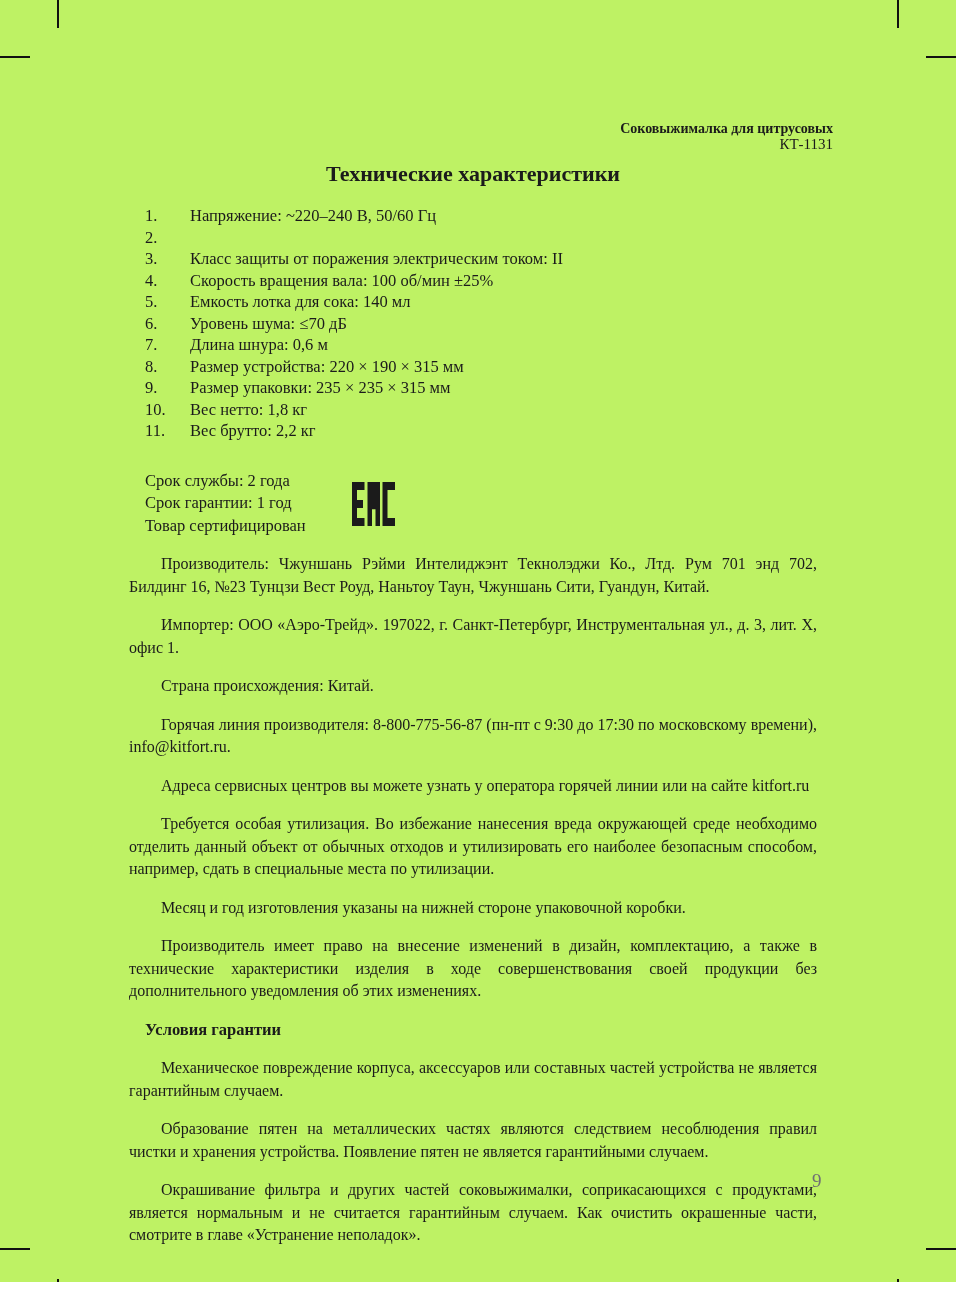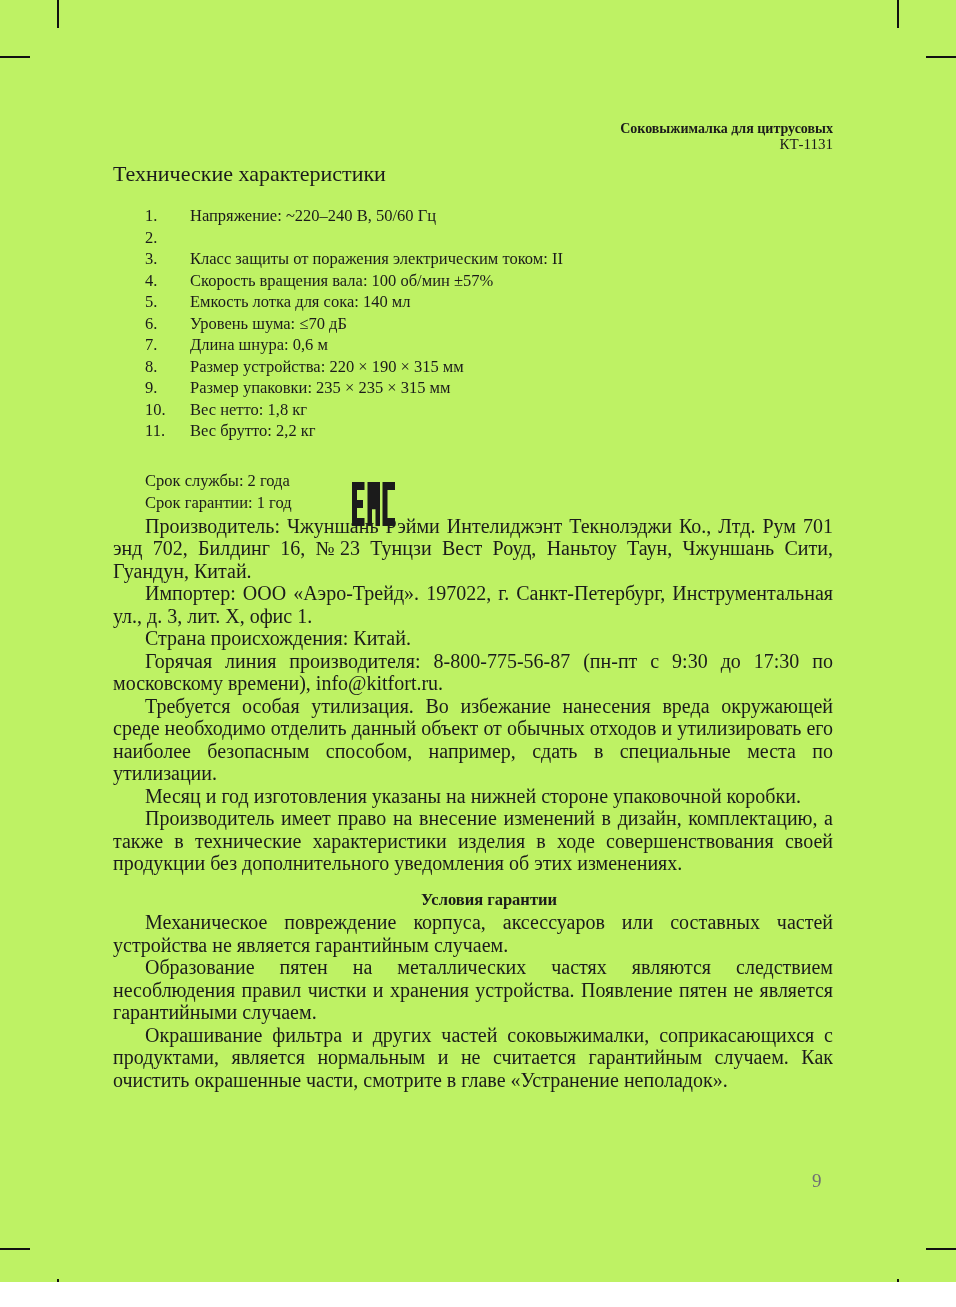--- a/index.html
+++ b/index.html
@@ -39,21 +39,22 @@
     font-size: 14px;
     line-height: 17px;
   }
   .doc-header .model {
     font-size: 15px;
     line-height: 15px;
   }
 
   .title {
     margin-top: 9px;
-    font-weight: normal;
+    text-align: center;
+    font-weight: bold;
     font-size: 22px;
     line-height: 26px;
   }
 
   .spec-list {
     margin-top: 18px;
     font-size: 16.5px;
     line-height: 21.5px;
   }
   .spec-row { display: flex; padding-left: 32px; }
@@ -70,34 +71,33 @@
   .eac-logo {
     position: absolute;
     left: 239px;
     top: 12px;
     width: 43px;
     height: 44px;
   }
   .eac-logo svg { width: 100%; height: 100%; display: block; }
 
   .paragraphs p, .warranty p {
-    margin: 0;
+    margin: 16px;
     text-indent: 32px;
     text-align: justify;
-    font-size: 20px;
+    font-size: 16px;
     line-height: 22.5px;
   }
 
   .warranty-heading {
     margin-top: 14px;
     padding-left: 32px;
     font-weight: bold;
     font-size: 16.5px;
     line-height: 22.5px;
-    text-align: center;
   }
 
   .page-number {
     position: absolute;
     left: 812px;
     top: 1170px;
     font-size: 19px;
     color: #6f6f74;
   }
 </style>
@@ -131,21 +131,21 @@
       </div>
       <div class="spec-row">
         <span class="num">2.</span>
       </div>
       <div class="spec-row">
         <span class="num">3.</span>
         <span class="text">Класс защиты от поражения электрическим током: II</span>
       </div>
       <div class="spec-row">
         <span class="num">4.</span>
-        <span class="text">Скорость вращения вала: 100 об/мин ±57%</span>
+        <span class="text">Скорость вращения вала: 100 об/мин ±25%</span>
       </div>
       <div class="spec-row">
         <span class="num">5.</span>
         <span class="text">Емкость лотка для сока: 140 мл</span>
       </div>
       <div class="spec-row">
         <span class="num">6.</span>
         <span class="text">Уровень шума: ≤70 дБ</span>
       </div>
       <div class="spec-row">
@@ -166,36 +166,38 @@
       </div>
       <div class="spec-row">
         <span class="num">11.</span>
         <span class="text">Вес брутто: 2,2 кг</span>
       </div>
     </div>
 
     <div class="cert-block">
       <div>Срок службы: 2 года</div>
       <div>Срок гарантии: 1 год</div>
+      <div>Товар сертифицирован</div>
       <span class="eac-logo">
         <svg viewBox="0 0 86 50" preserveAspectRatio="none" xmlns="http://www.w3.org/2000/svg">
           <g fill="#1b1b1b">
             <path d="M0 0 H25 V9 H10 V20.5 H22 V29.5 H10 V41 H25 V50 H0 Z"></path>
             <path d="M31 50 V0 H56 V50 H47 V31 H40 V50 Z"></path>
             <path d="M86 9 H71 V41 H86 V50 H61 V0 H86 Z"></path>
           </g>
         </svg>
       </span>
     </div>
 
     <div class="paragraphs">
       <p>Производитель: Чжуншань Рэйми Интелиджэнт Текнолэджи Ко., Лтд. Рум 701 энд 702, Билдинг 16, №23 Тунцзи Вест Роуд, Наньтоу Таун, Чжуншань Сити, Гуандун, Китай.</p>
       <p>Импортер: ООО «Аэро-Трейд». 197022, г. Санкт-Петербург, Инструментальная ул., д. 3, лит. Х, офис 1.</p>
       <p>Страна происхождения: Китай.</p>
       <p>Горячая линия производителя: 8-800-775-56-87 (пн-пт с 9:30 до 17:30 по московскому времени), info@kitfort.ru.</p>
+      <p>Адреса сервисных центров вы можете узнать у оператора горячей линии или на сайте kitfort.ru</p>
       <p>Требуется особая утилизация. Во избежание нанесения вреда окружающей среде необходимо отделить данный объект от обычных отходов и утилизировать его наиболее безопасным способом, например, сдать в специальные места по утилизации.</p>
       <p>Месяц и год изготовления указаны на нижней стороне упаковочной коробки.</p>
       <p>Производитель имеет право на внесение изменений в дизайн, комплектацию, а также в технические характеристики изделия в ходе совершенствования своей продукции без дополнительного уведомления об этих изменениях.</p>
     </div>
 
     <div class="warranty">
       <div class="warranty-heading">Условия гарантии</div>
       <p>Механическое повреждение корпуса, аксессуаров или составных частей устройства не является гарантийным случаем.</p>
       <p>Образование пятен на металлических частях являются следствием несоблюдения правил чистки и хранения устройства. Появление пятен не является гарантийными случаем.</p>
       <p>Окрашивание фильтра и других частей соковыжималки, соприкасающихся с продуктами, является нормальным и не считается гарантийным случаем. Как очистить окрашенные части, смотрите в главе «Устранение неполадок».</p>

